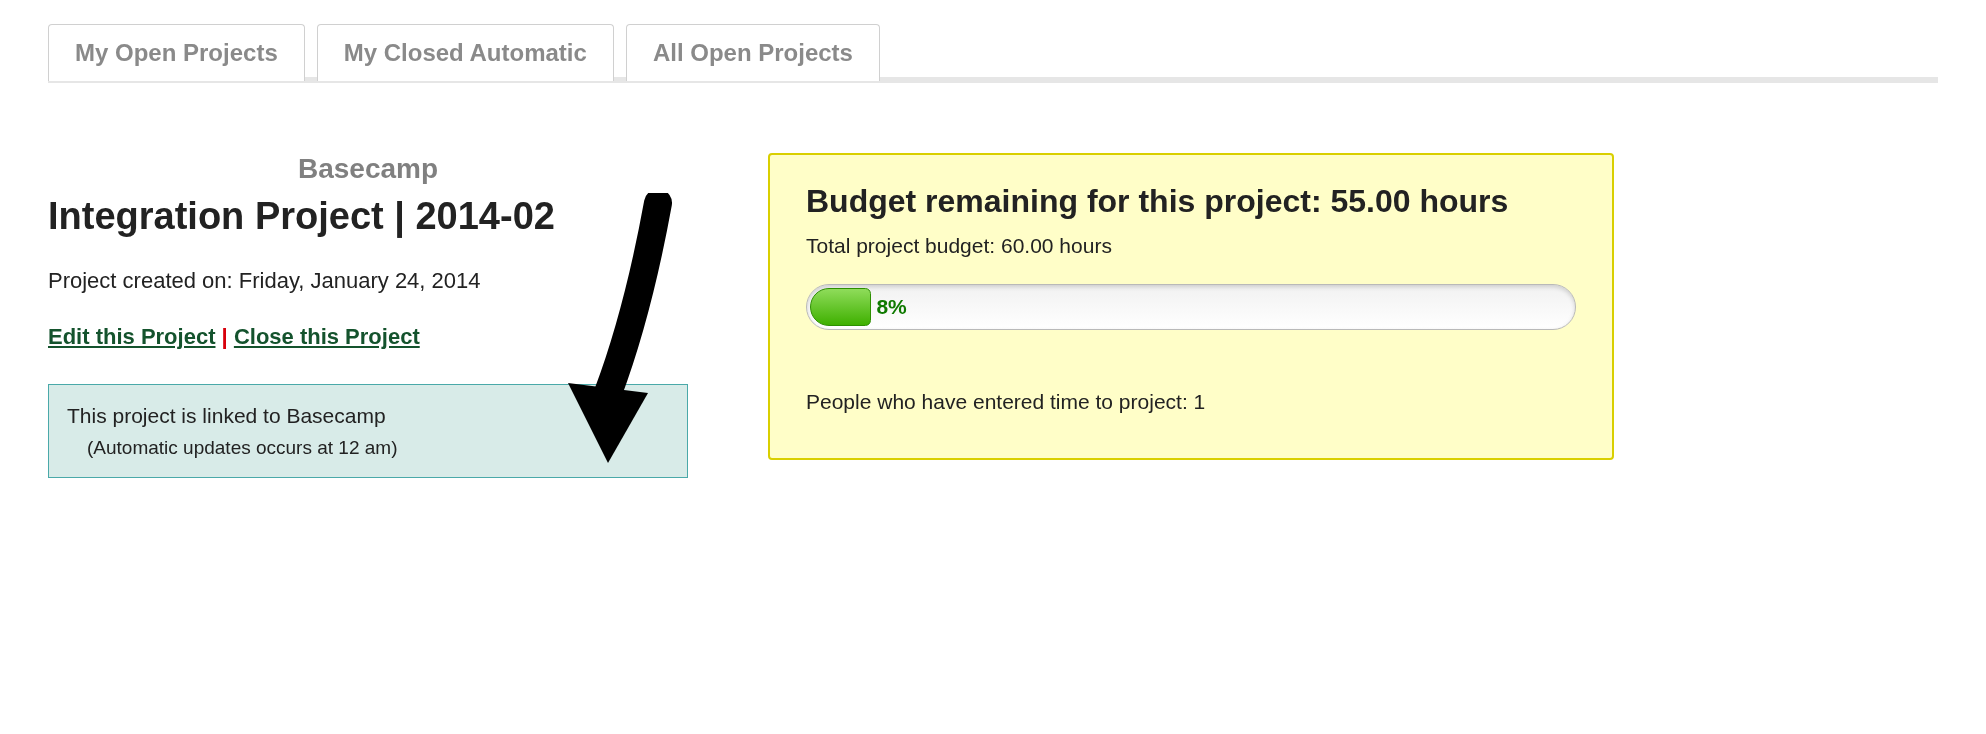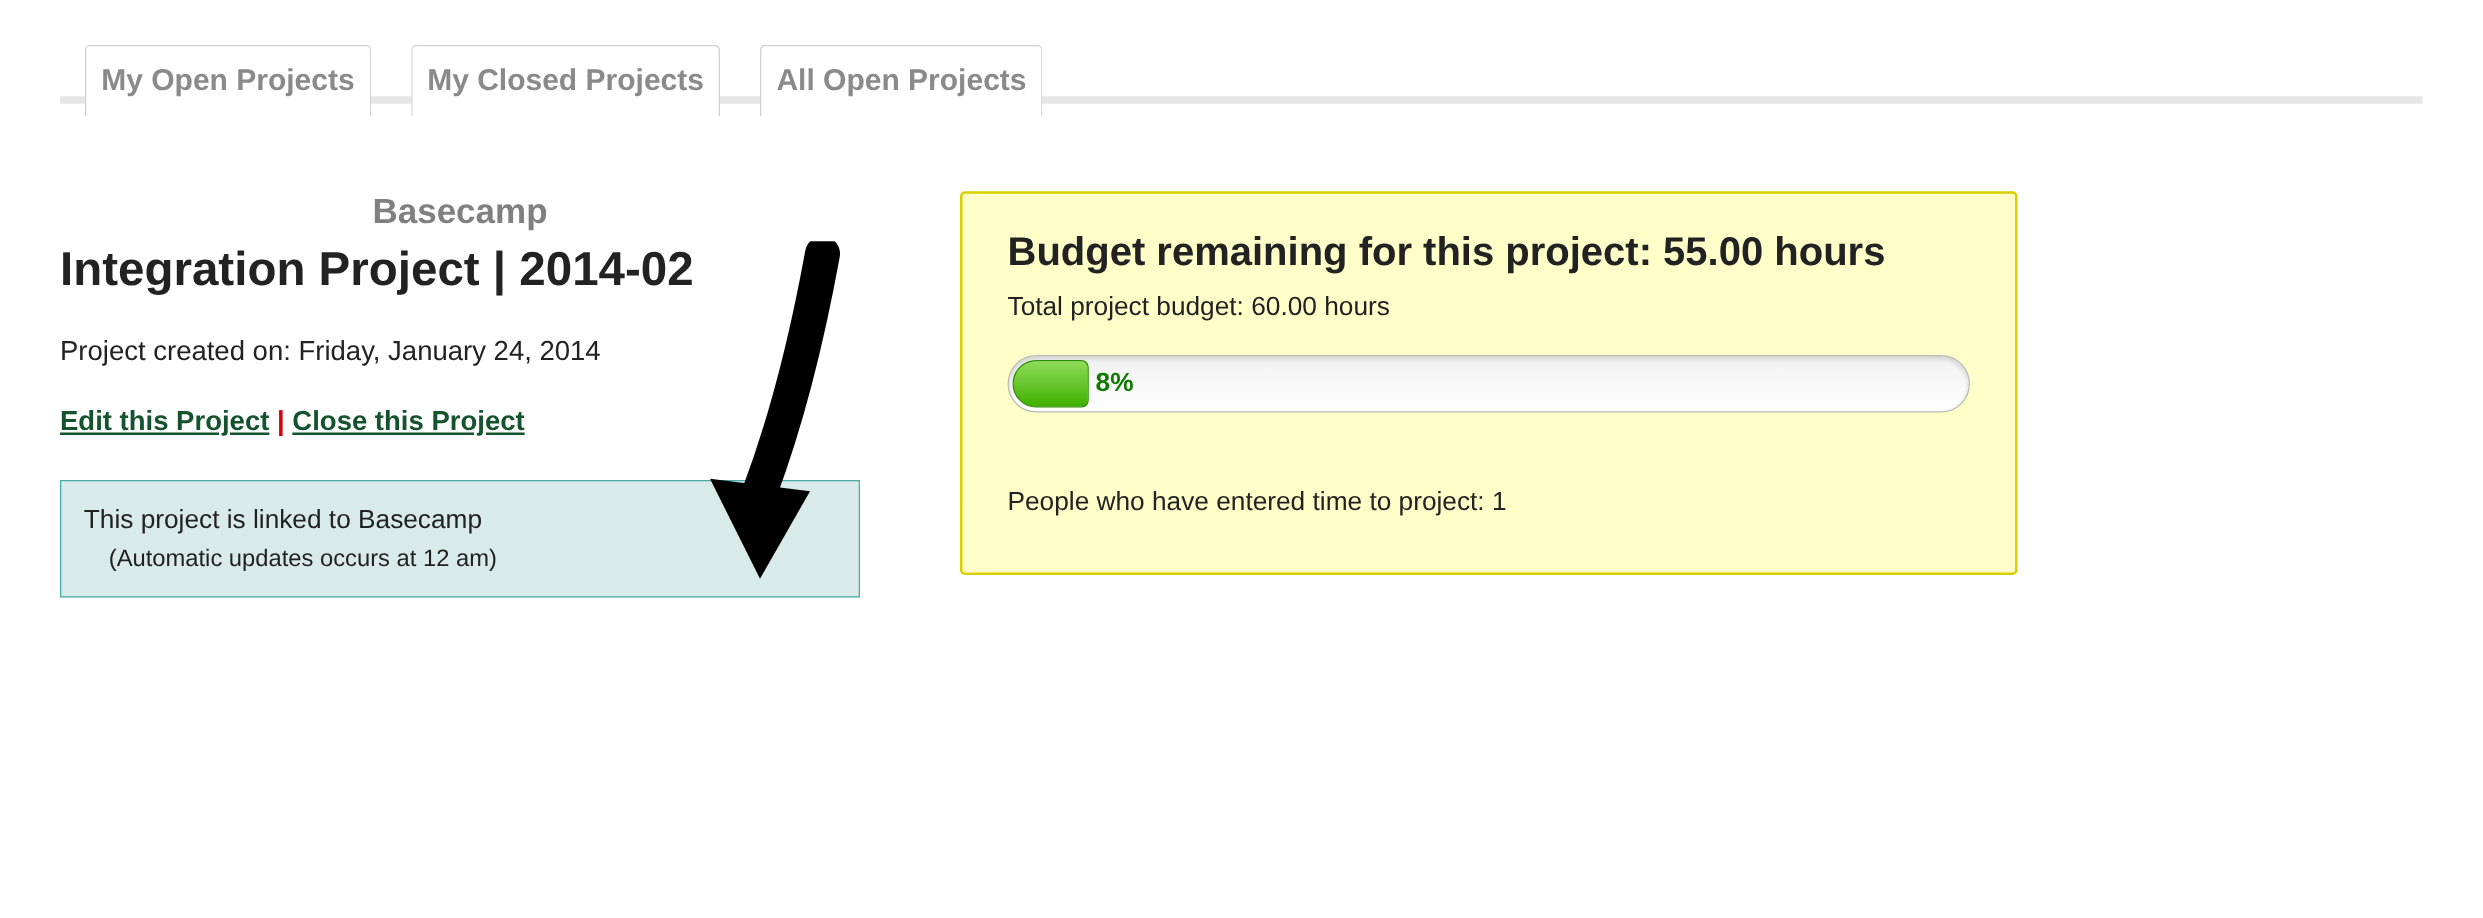--- a/index.html
+++ b/index.html
@@ -14,32 +14,31 @@
     padding: 20px 48px 40px 48px;
   }
   .tabs-row {
     display: flex;
     gap: 12px;
     border-bottom: 6px solid #e6e6e6;
     padding-bottom: 0;
     position: relative;
   }
   .tab {
-    padding: 14px 12px;
+    padding: 14px 26px;
     font-size: 24px;
     font-weight: 700;
     color: #8a8a8a;
     background: #ffffff;
     border: 1px solid #d0d0d0;
     border-bottom: none;
     border-radius: 4px 4px 0 0;
     position: relative;
-    top: 16px;
+    top: 4px;
     cursor: pointer;
-    margin-left: 20px;
   }
   .content {
     display: flex;
     gap: 80px;
     margin-top: 70px;
   }
   .left-col {
     width: 640px;
     position: relative;
   }
@@ -149,21 +148,21 @@
     margin-top: 60px;
   }
 </style>
 </head>
 <body>
 
 <div class="page">
 
   <div class="tabs-row">
     <div class="tab">My Open Projects</div>
-    <div class="tab">My Closed Projects</div>
+    <div class="tab">My Closed Automatic</div>
     <div class="tab">All Open Projects</div>
   </div>
 
   <div class="content">
     <div class="left-col">
       <div class="account-name">Basecamp</div>
       <div class="project-title">Integration Project | 2014-02</div>
       <div class="meta-line">
         <span>Project created on: </span><span>Friday, January 24, 2014</span>
       </div>

